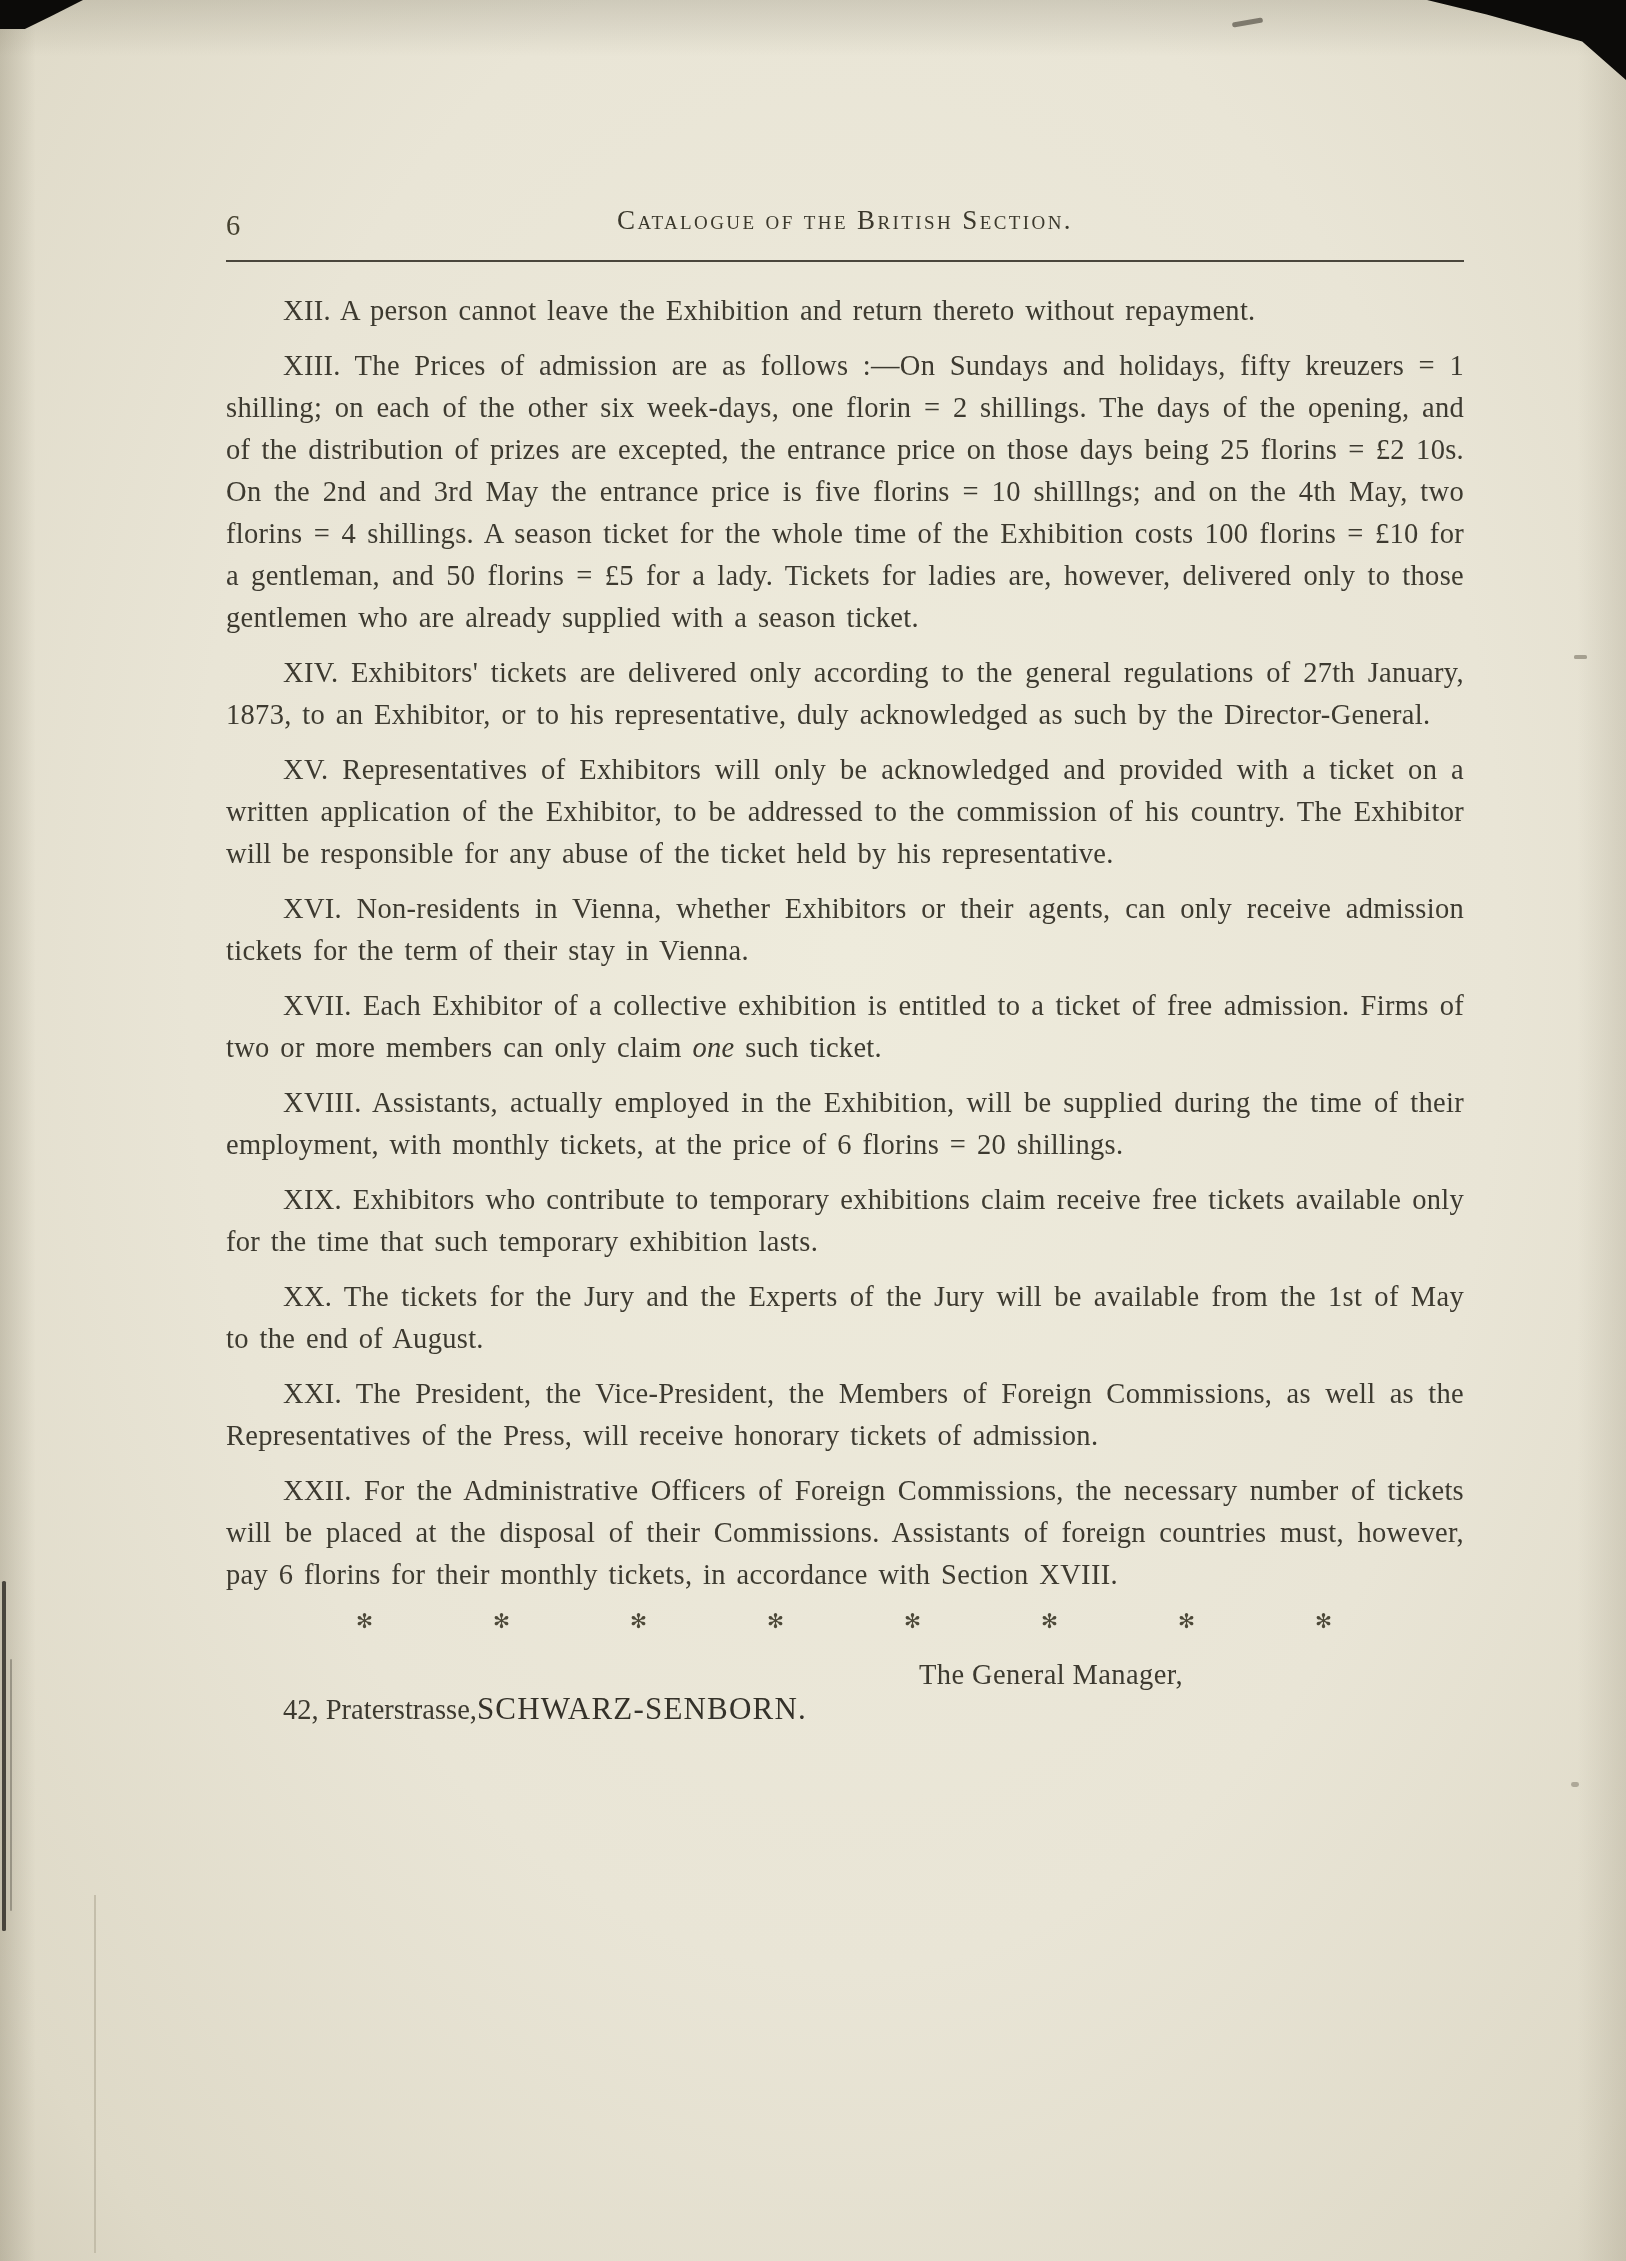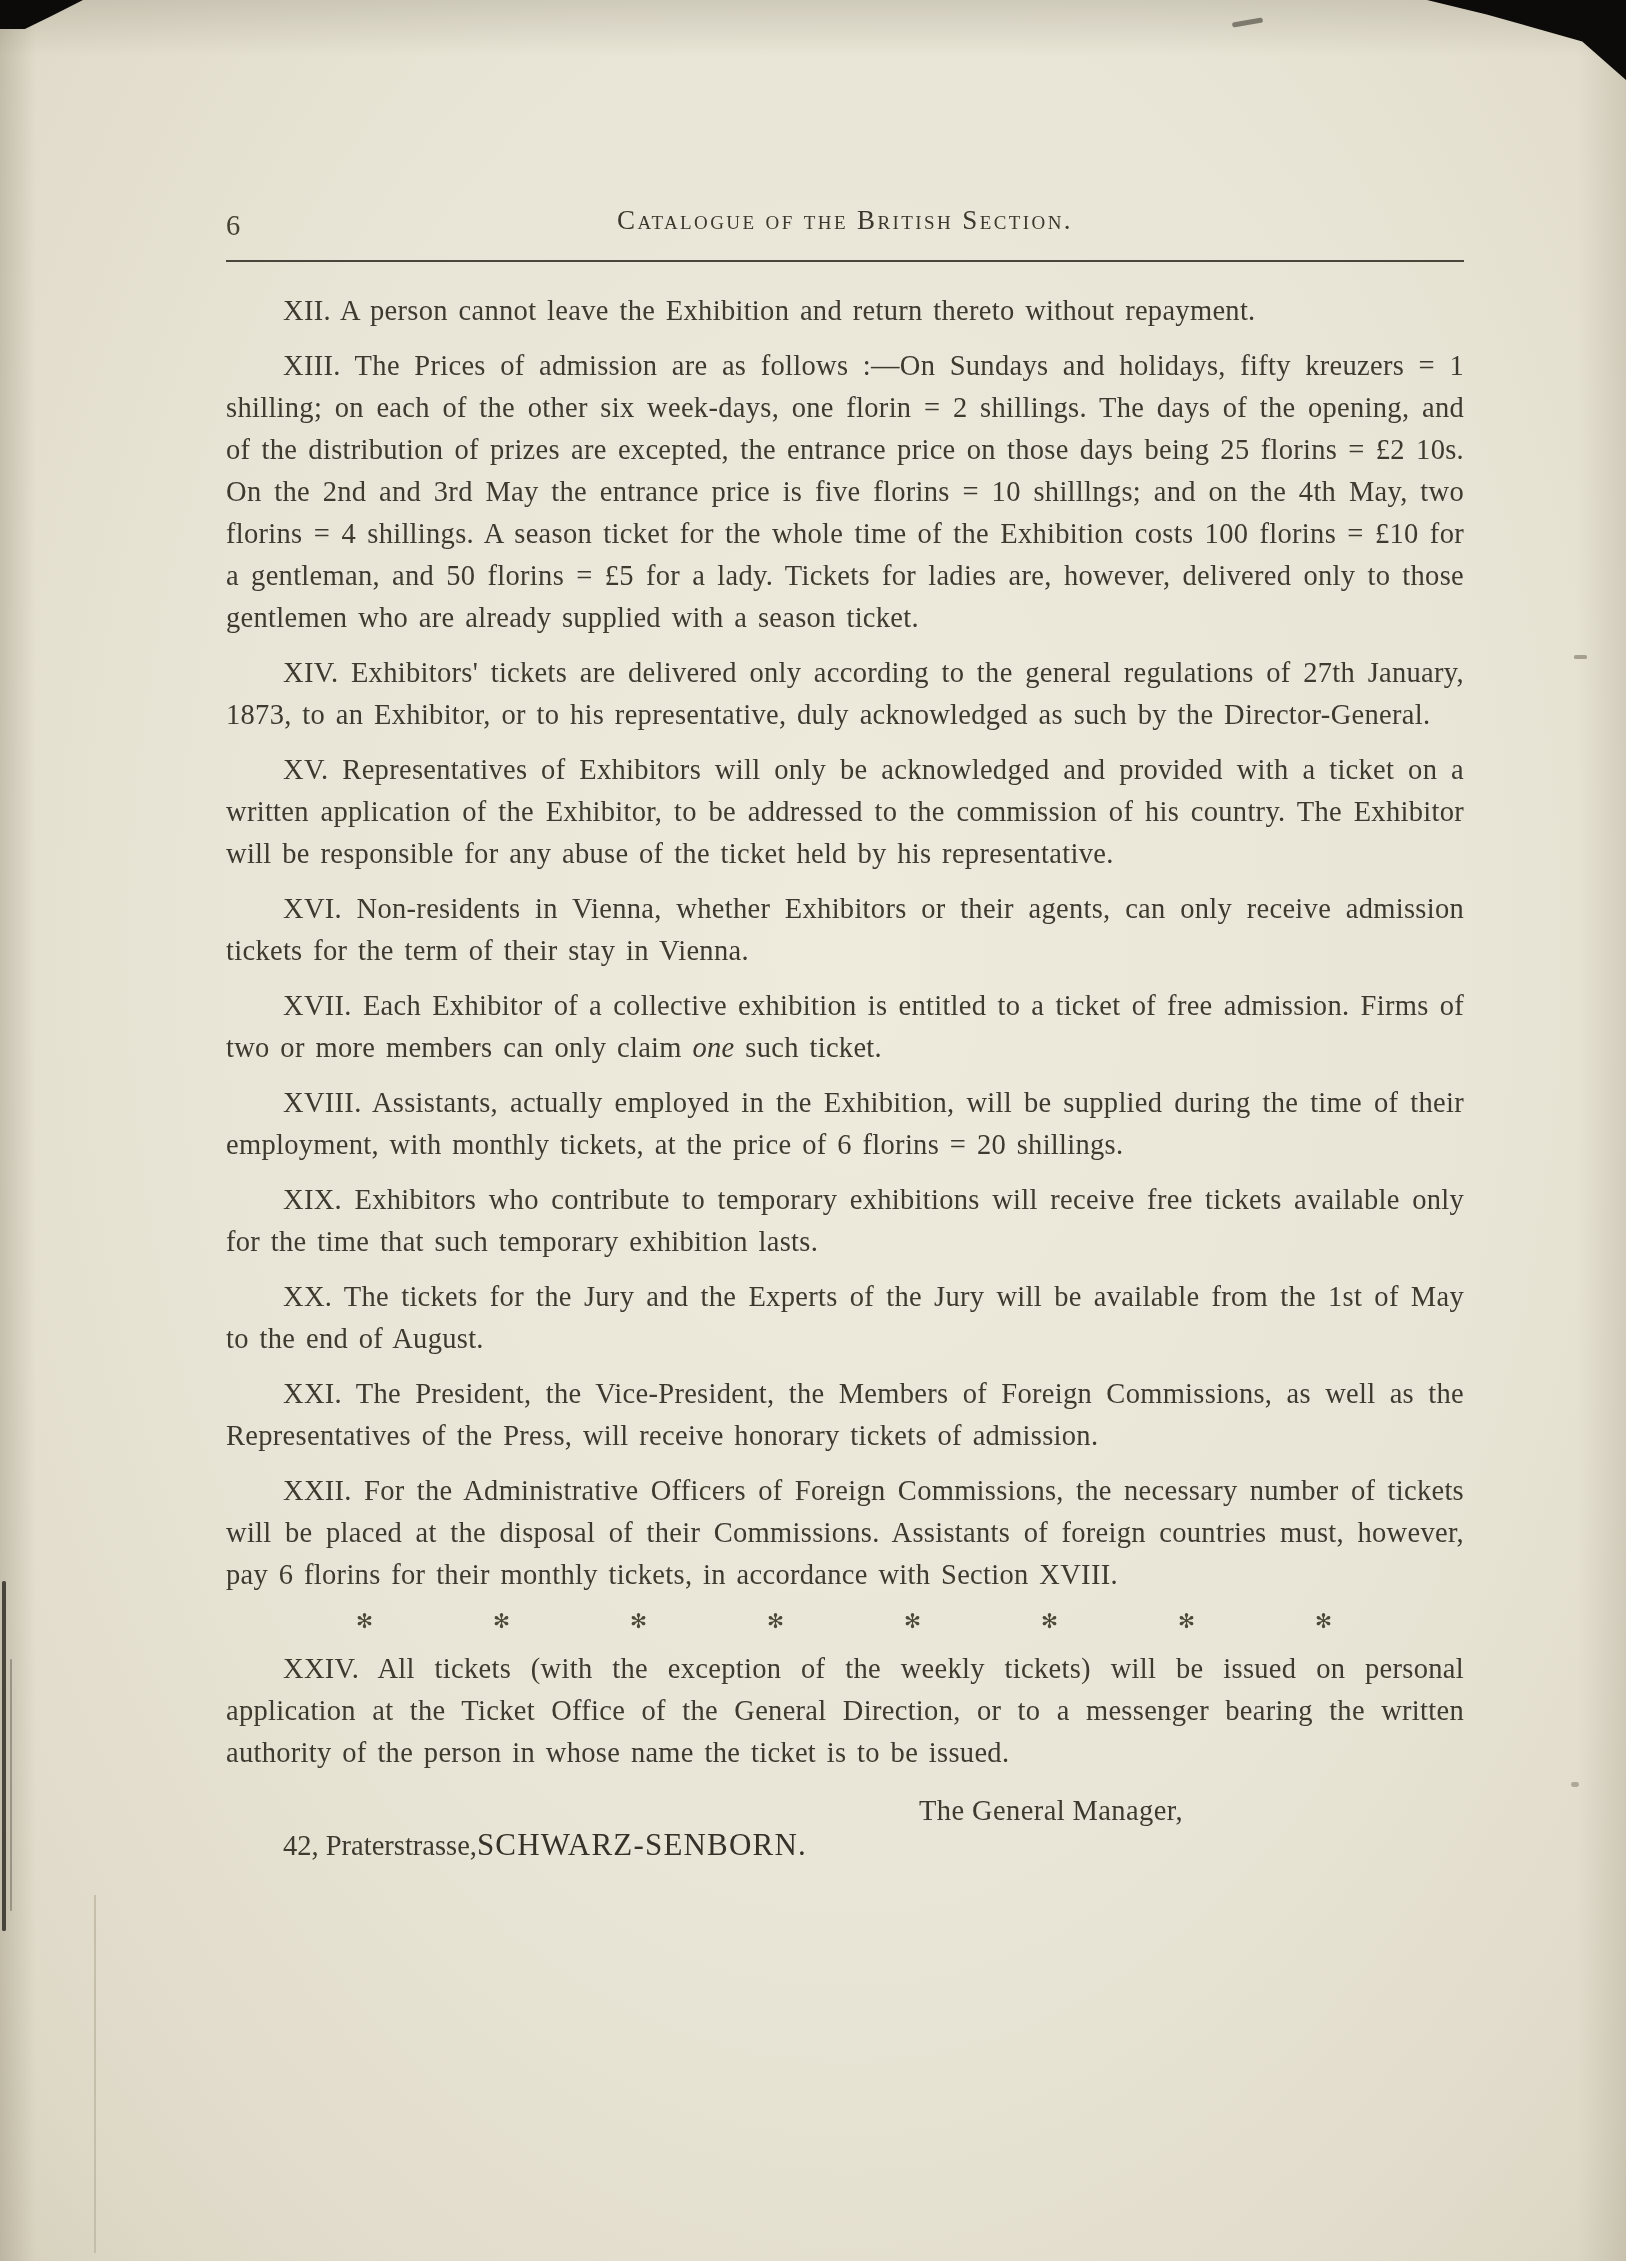--- a/index.html
+++ b/index.html
@@ -168,37 +168,36 @@
   <hr class="header-rule">
 
   <div class="body-text">
     <p>XII. A person cannot leave the Exhibition and return thereto without repayment.</p>
     <p>XIII. The Prices of admission are as follows :—On Sundays and holidays, fifty kreuzers = 1 shilling; on each of the other six week-days, one florin = 2 shillings. The days of the opening, and of the distribution of prizes are excepted, the entrance price on those days being 25 florins = £2 10s. On the 2nd and 3rd May the entrance price is five florins = 10 shilllngs; and on the 4th May, two florins = 4 shillings. A season ticket for the whole time of the Exhibition costs 100 florins = £10 for a gentleman, and 50 florins = £5 for a lady. Tickets for ladies are, however, delivered only to those gentlemen who are already supplied with a season ticket.</p>
     <p>XIV. Exhibitors' tickets are delivered only according to the general regulations of 27th January, 1873, to an Exhibitor, or to his representative, duly acknowledged as such by the Director-General.</p>
     <p>XV. Representatives of Exhibitors will only be acknowledged and provided with a ticket on a written application of the Exhibitor, to be addressed to the commission of his country. The Exhibitor will be responsible for any abuse of the ticket held by his representative.</p>
     <p>XVI. Non-residents in Vienna, whether Exhibitors or their agents, can only receive admission tickets for the term of their stay in Vienna.</p>
     <p><span>XVII. Each Exhibitor of a collective exhibition is entitled to a ticket of free admission.  Firms of two or more members can only claim </span><span class="italic-word">one</span><span> such ticket.</span></p>
     <p>XVIII. Assistants, actually employed in the Exhibition, will be supplied during the time of their employment, with monthly tickets, at the price of 6 florins = 20 shillings.</p>
-    <p>XIX. Exhibitors who contribute to temporary exhibitions will receive free tickets available only for the time that such temporary exhibition lasts.</p>
+    <p>XIX. Exhibitors who contribute to temporary exhibitions claim receive free tickets available only for the time that such temporary exhibition lasts.</p>
     <p>XX. The tickets for the Jury and the Experts of the Jury will be available from the 1st of May to the end of August.</p>
     <p>XXI. The President, the Vice-President, the Members of Foreign Commissions, as well as the Representatives of the Press, will receive honorary tickets of admission.</p>
     <p>XXII. For the Administrative Officers of Foreign Commissions, the necessary number of tickets will be placed at the disposal of their Commissions.  Assistants of foreign countries must, however, pay 6 florins for their monthly tickets, in accordance with Section XVIII.</p>
 
     <div class="asterisk-row">
       <span>✻</span>
       <span>✻</span>
       <span>✻</span>
       <span>✻</span>
       <span>✻</span>
       <span>✻</span>
       <span>✻</span>
       <span>✻</span>
     </div>
 
-    <p>XXIV. All tickets (with the exception of the weekly tickets) will be issued on personal application at the Ticket Office of the General Direction, or to a messenger bearing the written authority of the person in whose name the ticket is to be issued.</p>
   </div>
 
   <div class="closing">
     <div class="manager-line">The General Manager,</div>
     <div class="sig-row">
       <span class="address-1">42, Praterstrasse,</span>
       <span class="signature">SCHWARZ-SENBORN.</span>
     </div>
   </div>
 

